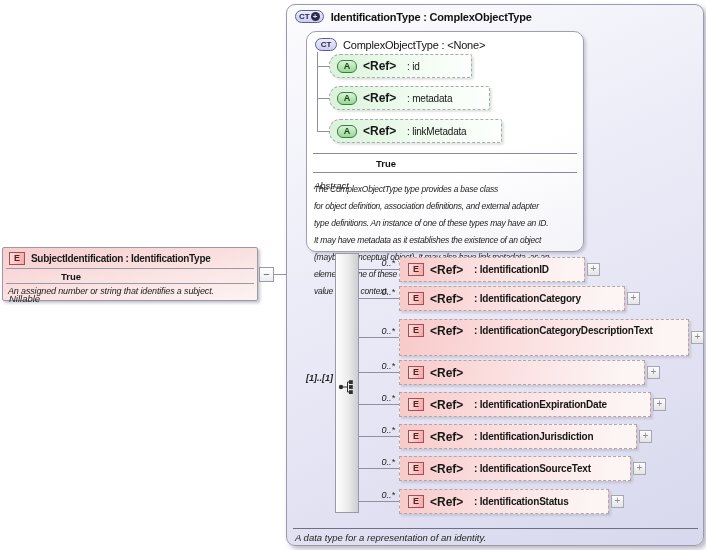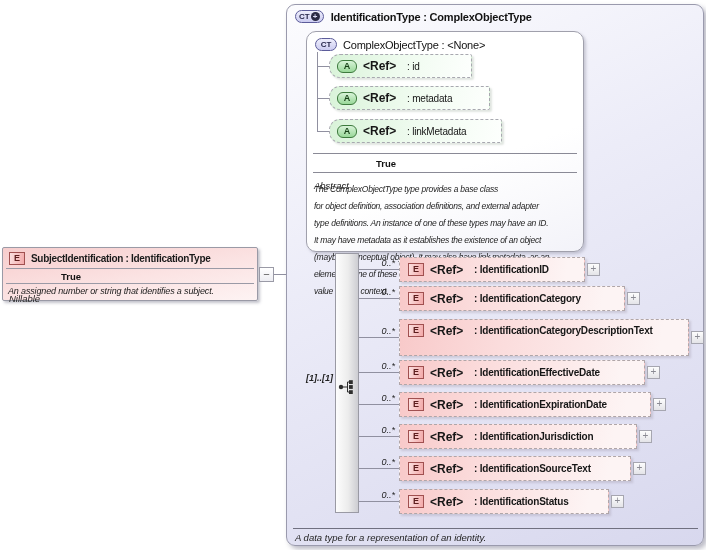--- a/index.html
+++ b/index.html
@@ -279,21 +279,20 @@
       </div>
       <div class="expand-btn">+</div>
     </div>
 
     <div class="erow r4">
       <div class="stub"></div>
       <span class="occurs">0..*</span>
       <div class="ebox">
         <span class="icon-e">E</span>
         <span class="ref-label">&lt;Ref&gt;</span>
-        <span class="ename">: IdentificationEffectiveDate</span>
       </div>
       <div class="expand-btn">+</div>
     </div>
 
     <div class="erow r5">
       <div class="stub"></div>
       <span class="occurs">0..*</span>
       <div class="ebox">
         <span class="icon-e">E</span>
         <span class="ref-label">&lt;Ref&gt;</span>

